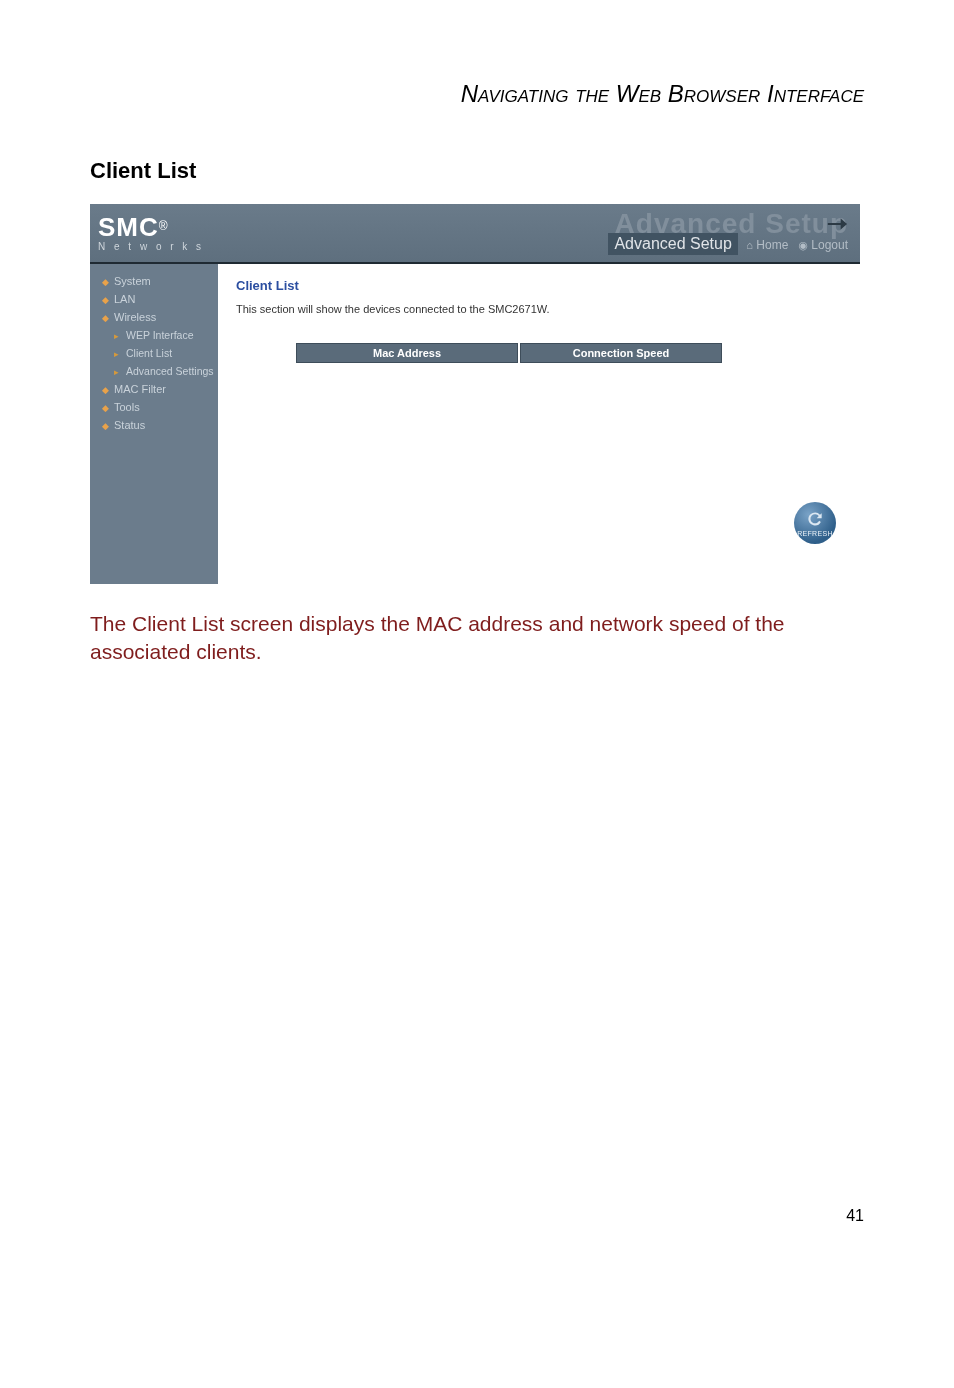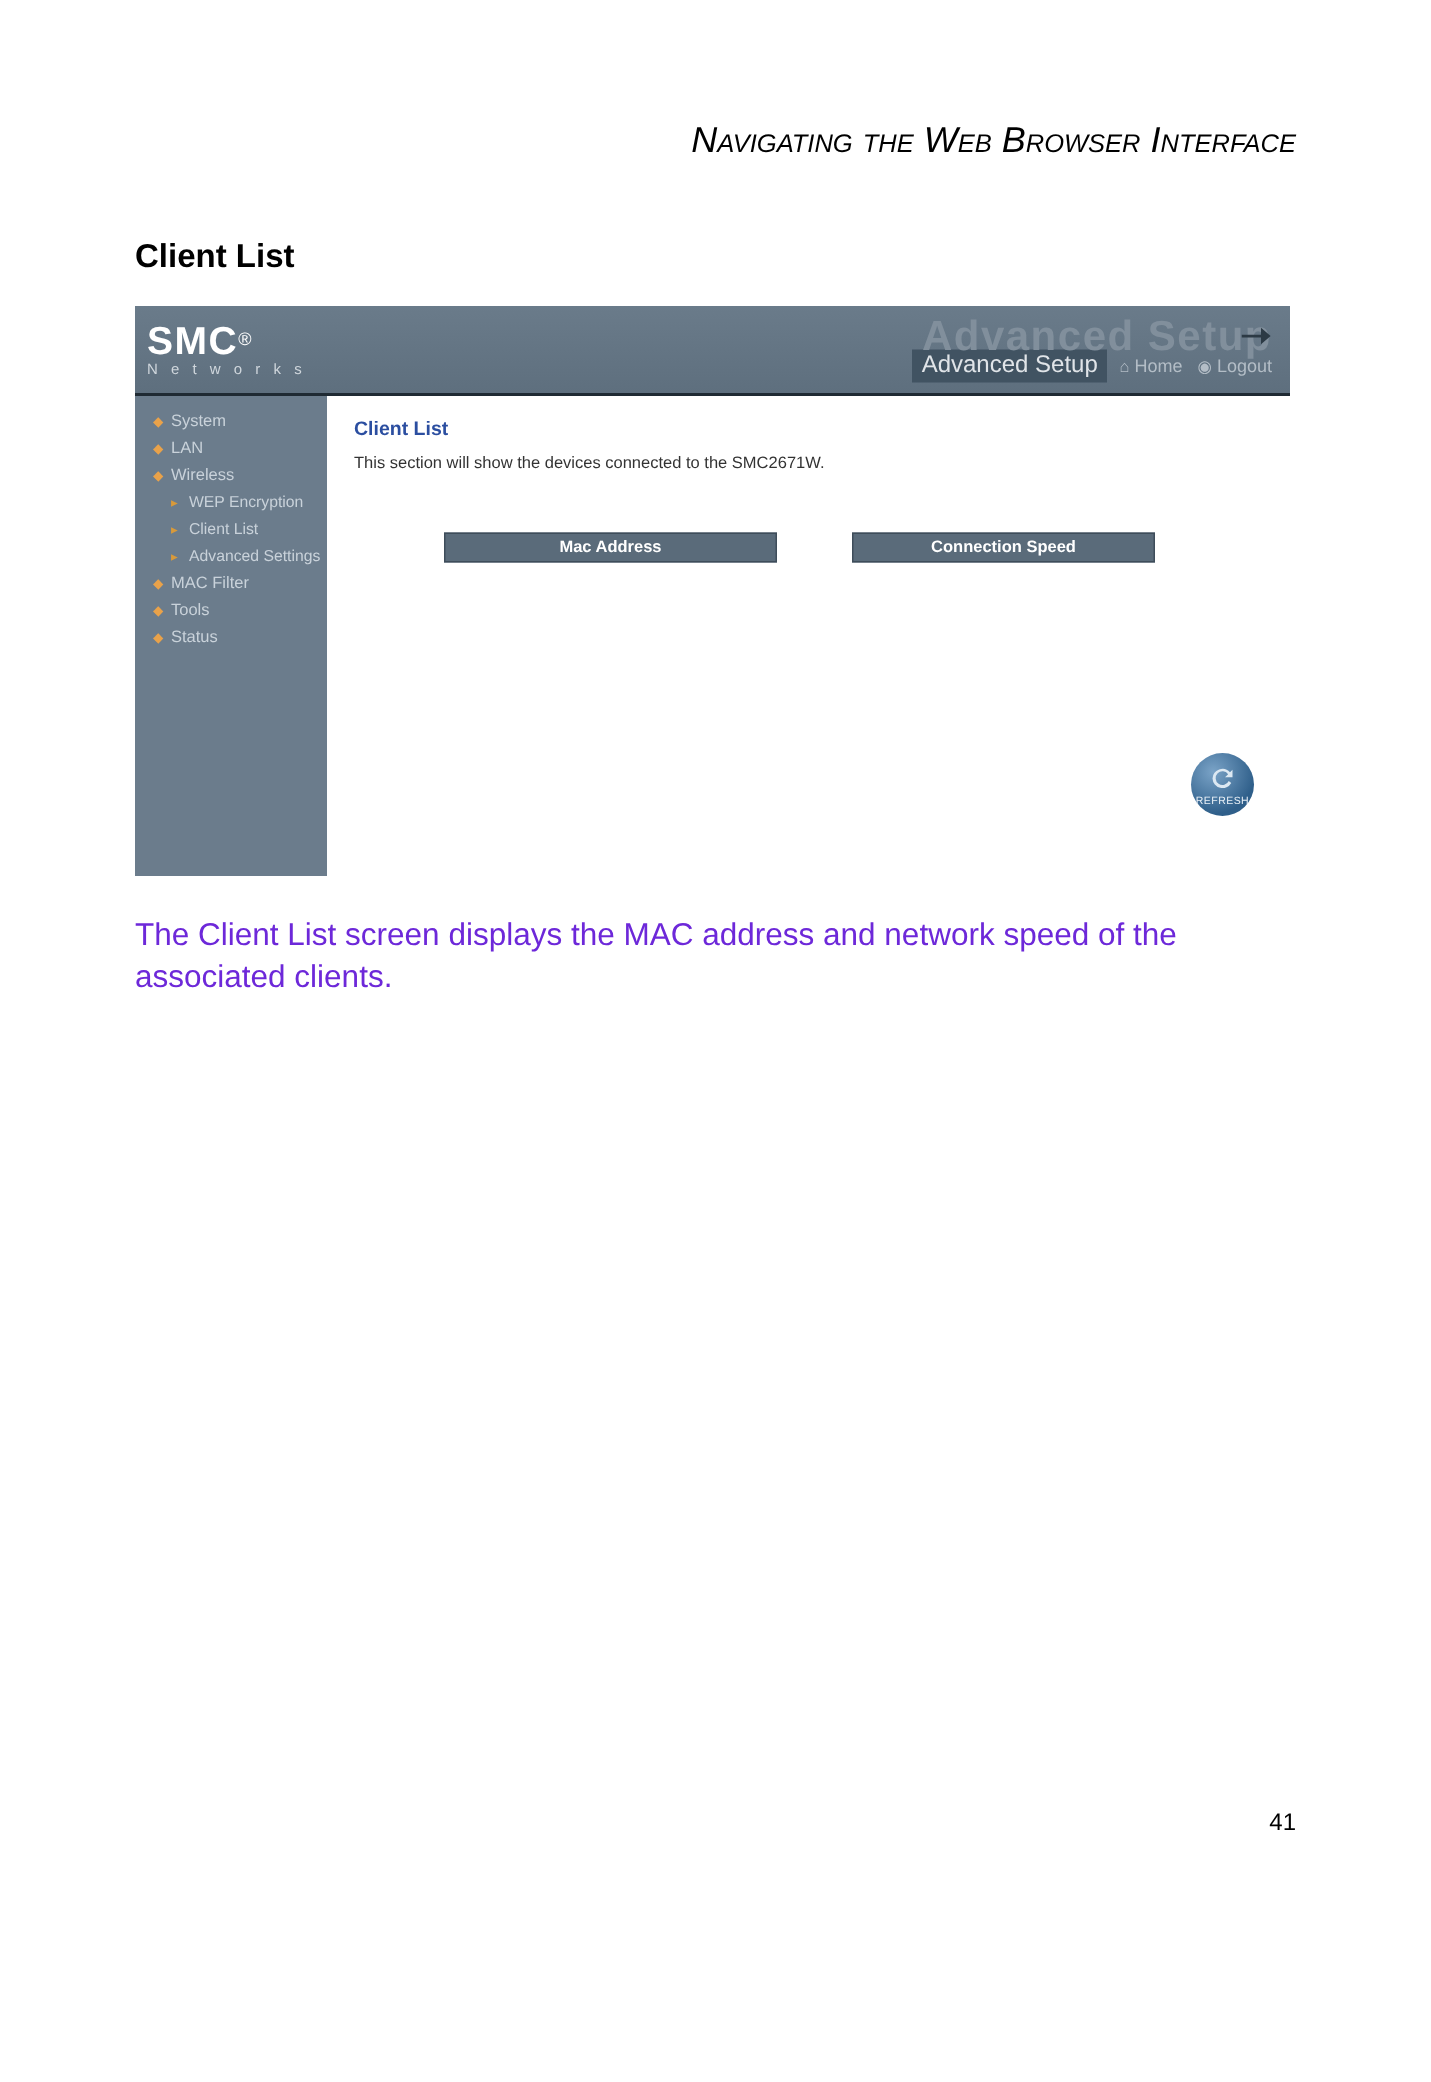--- a/index.html
+++ b/index.html
@@ -89,23 +89,23 @@
   .sb-sub .sb-bullet{ color:#d89a3a;}
   .content {
     flex:1;
     background: #ffffff;
     position: relative;
     padding: 14px 18px;
   }
   .cl-title { color:#2b4ea0; font-weight:bold; font-size:13px; }
   .cl-desc { font-size:11px; color:#333; margin-top:10px; }
   .tbl-head {
-    margin-top: 40px;
+    margin-top: 28px;
     display:flex;
-    font-size:11px; color:#fff;gap:48px;
+    font-size:11px; color:#fff;
   }
   .tbl-col {
     background:#5a6b7a;
     border:1px solid #3e4d5a;
     padding:3px 0;
     text-align:center;
     font-weight:bold;
   }
   .col-mac { width: 220px; margin-left: 60px;}
   .col-speed { width: 200px; margin-left: 2px;}
@@ -117,21 +117,21 @@
     border-radius: 50%;
     background: radial-gradient(circle at 35% 30%, #7aa3c7, #2f5f8a 70%);
     display:flex; align-items:center; justify-content:center;
     color:#e8f0f7; font-size:7px; letter-spacing:0.3px;
   }
   .refresh-btn svg { width:20px; height:20px; }
   .body-text {
     margin-top: 26px;
     font-size: 21px;
     line-height: 1.35;
-    color:#6d28d9;
+    color:#7f1d1d;
   }
   .page-num {
     margin-top: 540px;
     text-align: right;
     font-size: 16px;
   }
 </style>
 </head>
 <body>
 
@@ -167,21 +167,21 @@
           </span>
         </div>
       </div>
     </div>
 
     <div class="shot-body">
       <div class="sidebar">
         <div class="sb-item"><span class="sb-bullet">◆</span><span>System</span></div>
         <div class="sb-item"><span class="sb-bullet">◆</span><span>LAN</span></div>
         <div class="sb-item"><span class="sb-bullet">◆</span><span>Wireless</span></div>
-        <div class="sb-item sb-sub"><span class="sb-bullet">▸</span><span>WEP Encryption</span></div>
+        <div class="sb-item sb-sub"><span class="sb-bullet">▸</span><span>WEP Interface</span></div>
         <div class="sb-item sb-sub"><span class="sb-bullet">▸</span><span>Client List</span></div>
         <div class="sb-item sb-sub"><span class="sb-bullet">▸</span><span>Advanced Settings</span></div>
         <div class="sb-item"><span class="sb-bullet">◆</span><span>MAC Filter</span></div>
         <div class="sb-item"><span class="sb-bullet">◆</span><span>Tools</span></div>
         <div class="sb-item"><span class="sb-bullet">◆</span><span>Status</span></div>
       </div>
 
       <div class="content">
         <div class="cl-title">Client List</div>
         <div class="cl-desc">This section will show the devices connected to the SMC2671W.</div>

